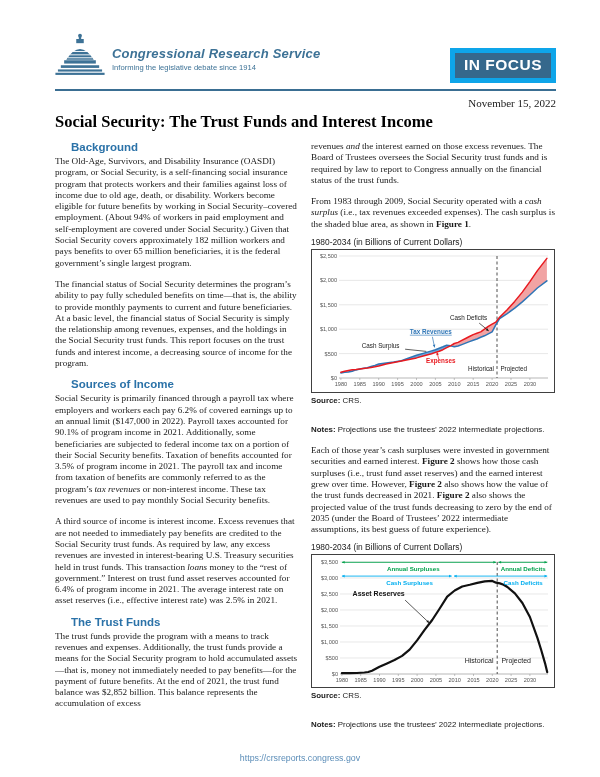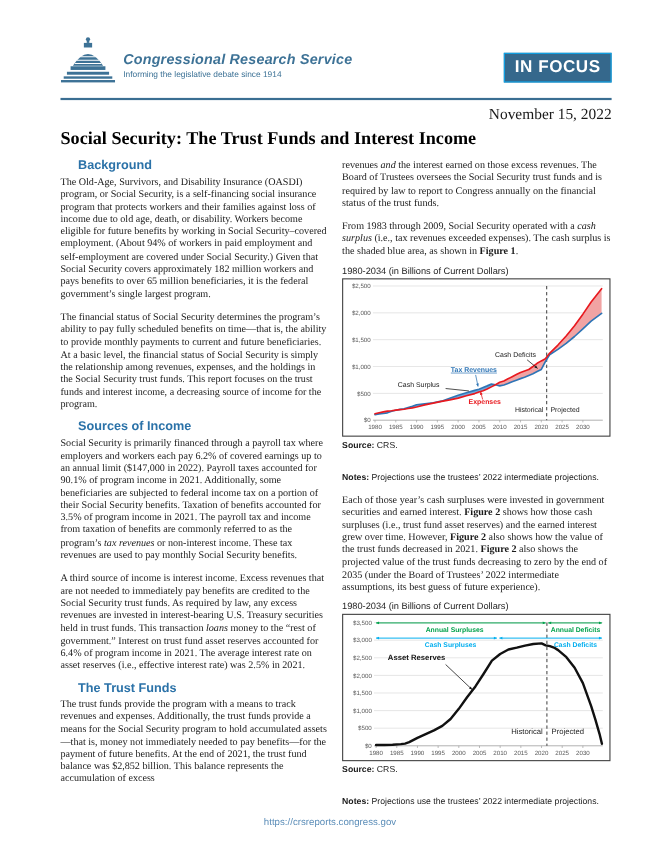--- a/index.html
+++ b/index.html
@@ -6,25 +6,25 @@
   .page{position:relative;width:600px;height:777px;background:#fff;overflow:hidden;
         font-family:"Liberation Serif",serif;color:#1a1a1a;}
   .content{margin:0 44px 0 55px;}
   
   .brand-row{display:flex;align-items:flex-start;padding-top:32px;}
   .logo-box{width:50px;height:54px;flex:0 0 auto;}
   .brand-text{margin-left:7px;padding-top:14px;}
   .brand-name{font-family:"Liberation Sans",sans-serif;font-weight:bold;font-style:italic;
               font-size:13px;color:#3D7296;letter-spacing:.2px;}
   .tagline{font-family:"Liberation Sans",sans-serif;font-size:7.6px;color:#3D7296;margin-top:2px;}
-  .badge{margin-left:auto;margin-top:16px;background:#35688C;border:1px solid #0ea5e9;
+  .badge{margin-left:auto;margin-top:16px;background:#35688C;border:5px solid #0ea5e9;
          color:#fff;font-family:"Liberation Sans",sans-serif;font-weight:bold;font-size:15.5px;
          padding:3px 9px 4px;letter-spacing:.5px;}
   .header-rule{height:2px;background:#3A6E92;margin-top:3px;}
-  .date-line{text-align:right;font-size:14px;margin-top:6px;}
+  .date-line{text-align:right;font-size:11px;margin-top:6px;}
   .doc-title{font-size:16.5px;font-weight:bold;margin:3px 0 2px 0;color:#000;}
   
   .columns{display:flex;gap:13px;margin-top:9px;}
   .col{flex:0 0 auto;font-size:9.2px;line-height:11.3px;text-align:left;}
   .col-left{width:243px;}
   .col-right{width:244px;}
   .sec-heading{font-family:"Liberation Sans",sans-serif;font-weight:bold;font-size:11.5px;
                color:#2B72A8;margin:9px 0 2px 16px;line-height:13px;}
   .sec-heading.first{margin-top:0;}
   p.body-p{margin:0 0 0 0;}
@@ -37,21 +37,21 @@
              text-align:center;line-height:11px;color:#111;}
   .fig-subtitle{font-family:"Liberation Sans",sans-serif;font-size:8.4px;
                 line-height:11px;color:#222;}
   .chart-box{border:1px solid #404040;margin-top:1px;background:#fff;}
   .chart-box svg{display:block;}
   svg text{font-family:"Liberation Sans",sans-serif;}
   .src-line{font-family:"Liberation Sans",sans-serif;font-size:7.9px;margin-top:3px;line-height:10.5px;}
   .src-line .lbl{font-weight:bold;}
   .notes-line{margin-top:18px;}
   
-  .footer{position:absolute;left:0;right:0;bottom:22px;text-align:center;}
+  .footer{position:absolute;left:0;right:0;bottom:12px;text-align:center;}
   .footer a{font-family:"Liberation Sans",sans-serif;font-size:8.8px;color:#5B8DB8;text-decoration:none;}
 </style>
 </head>
 <body>
 
 <div class="page">
   <div class="content">
     <div class="brand-row">
       <div class="logo-box">
         <svg width="50" height="54" viewBox="0 0 60 64">

